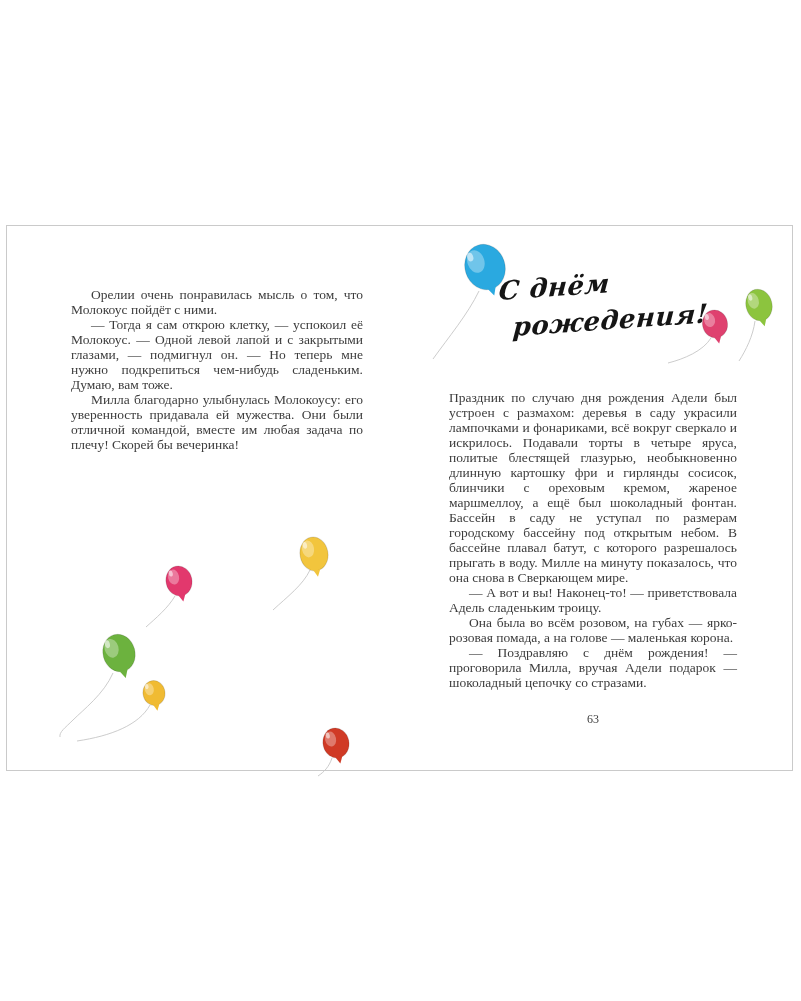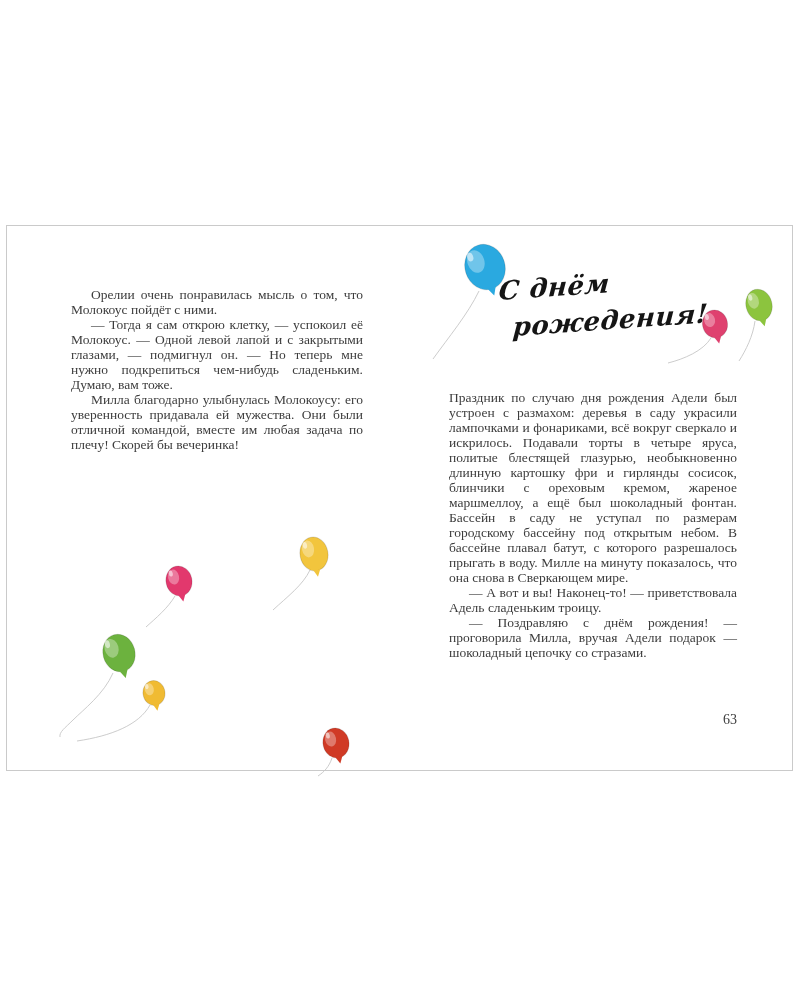--- a/index.html
+++ b/index.html
@@ -21,22 +21,22 @@
   .tb-right p.no-indent { text-indent:0; }
   .heading-line {
     position:absolute; font-family:"DejaVu Serif", serif; font-style:italic;
     font-weight:bold; font-size:26px; line-height:1; color:#151515;
     letter-spacing:0.5px; transform:rotate(-4deg) skewX(-8deg);
     transform-origin:left bottom; white-space:nowrap;
   }
   .hl1 { left:491px; top:52px; }
   .hl2 { left:505px; top:88px; }
   .page-number {
-    position:absolute; left:442px; top:486px; width:288px; text-align:right;
-    font-size:14px; color:#3c3c3c;
+    position:absolute; left:442px; top:486px; width:288px; text-align:center;
+    font-size:12px; color:#3c3c3c;
   }
   .balloon { position:absolute; }
   .balloon svg { display:block; overflow:visible; }
   .string { fill:none; stroke-width:0.9; }
   .base { stroke:rgba(0,0,0,0.13); stroke-width:1; }
   .hi { fill:#ffffff; opacity:0.33; }
   .gleam { fill:#ffffff; opacity:0.55; }
 </style>
 </head>
 <body>
@@ -49,20 +49,21 @@
       <p>— Тогда я сам открою клетку, — успокоил её Молокоус. — Одной левой лапой и с закрытыми глазами, — подмигнул он. — Но теперь мне нужно подкрепиться чем-нибудь сладеньким. Думаю, вам тоже.</p>
       <p>Милла благодарно улыбнулась Молокоусу: его уверенность придавала ей мужества. Они были отличной командой, вместе им любая задача по плечу! Скорей бы вечеринка!</p>
     </div>
 
     <div class="heading-line hl1">С днём</div>
     <div class="heading-line hl2">рожедения!</div>
 
     <div class="text-block tb-right" lang="ru">
       <p class="no-indent">Праздник по случаю дня рождения Адели был устроен с размахом: деревья в саду украсили лампочками и фонариками, всё вокруг сверкало и искрилось. Подавали торты в четыре яруса, политые блестящей глазурью, необыкновенно длинную картошку фри и гирлянды сосисок, блинчики с ореховым кремом, жареное маршмеллоу, а ещё был шоколадный фонтан. Бассейн в саду не уступал по размерам городскому бассейну под открытым небом. В бассейне плавал батут, с которого разрешалось прыгать в воду. Милле на минуту показалось, что она снова в Сверкающем мире.</p>
       <p>— А вот и вы! Наконец-то! — приветствовала Адель сладеньким троицу.</p>
+      <p>Она была во всём розовом, на губах — ярко-розовая помада, а на голове — маленькая корона.</p>
       <p>— Поздравляю с днём рождения! — проговорила Милла, вручая Адели подарок — шоколадный цепочку со стразами.</p>
     </div>
 
     <div class="page-number">63</div>
 
     <div class="balloon" style="left:415px; top:14px;">
       <svg width="85" height="125" viewBox="0 0 85 125">
         <path class="string" d="M57,51 C46,74 26,98 11,119" stroke="#c6c6c6"></path>
         <g transform="rotate(-18 63 27)">
           <ellipse class="base" cx="63" cy="27" rx="20" ry="23" fill="#2aa9e0"></ellipse>

